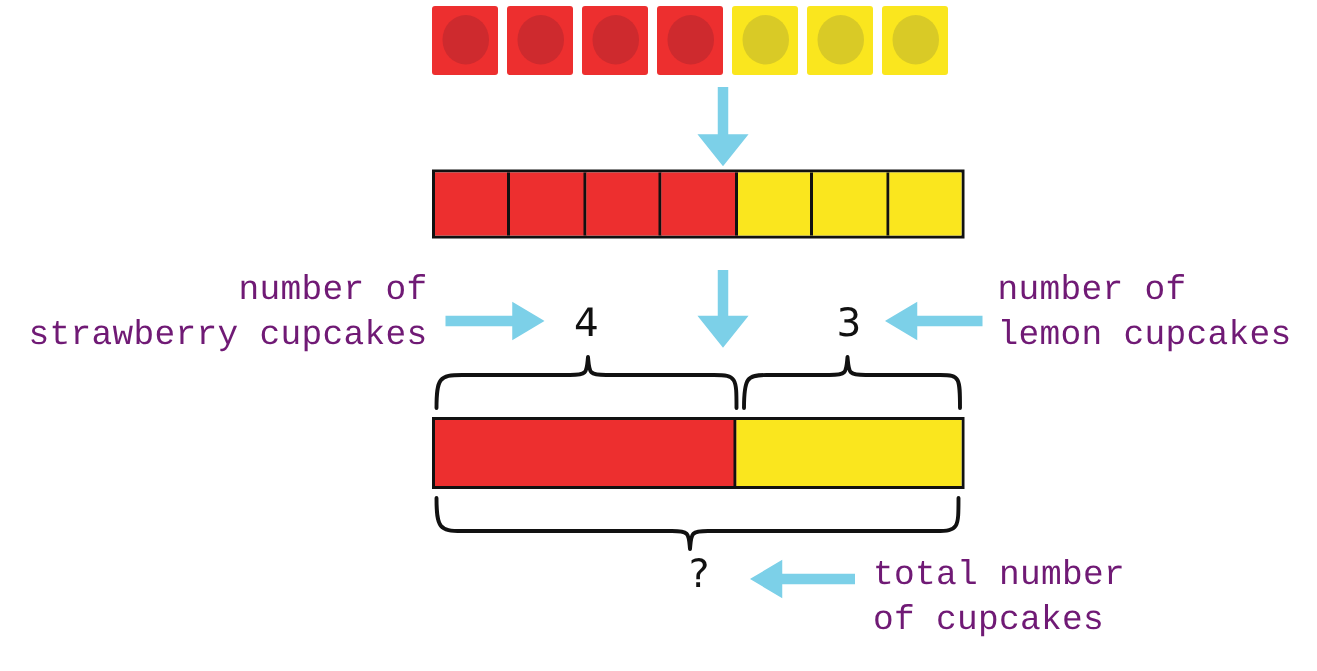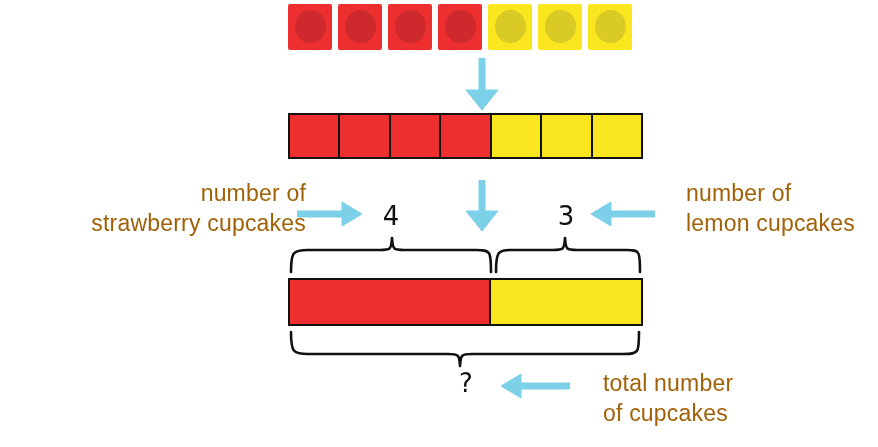--- a/index.html
+++ b/index.html
@@ -107,27 +107,26 @@
     box-sizing: border-box;
   }
   .bar-model .part-yellow {
     flex: 1 1 auto;
     background: #FAE61E;
   }
 
   
   .label {
     position: absolute;
-    color: #a16207;
-    font-family: Liberation Sans, sans-serif;
+    color: #701a75;
+    font-family: Liberation Mono, monospace;
     font-size: 23px;
     line-height: 30px;
     letter-spacing: 0.2px;
     white-space: pre-line;
-    padding-left: 21px;
   }
   .label-left {
     left: 0px;
     top: 178px;
     width: 285px;
     text-align: right;
   }
   .label-right {
     left: 665px;
     top: 178px;

